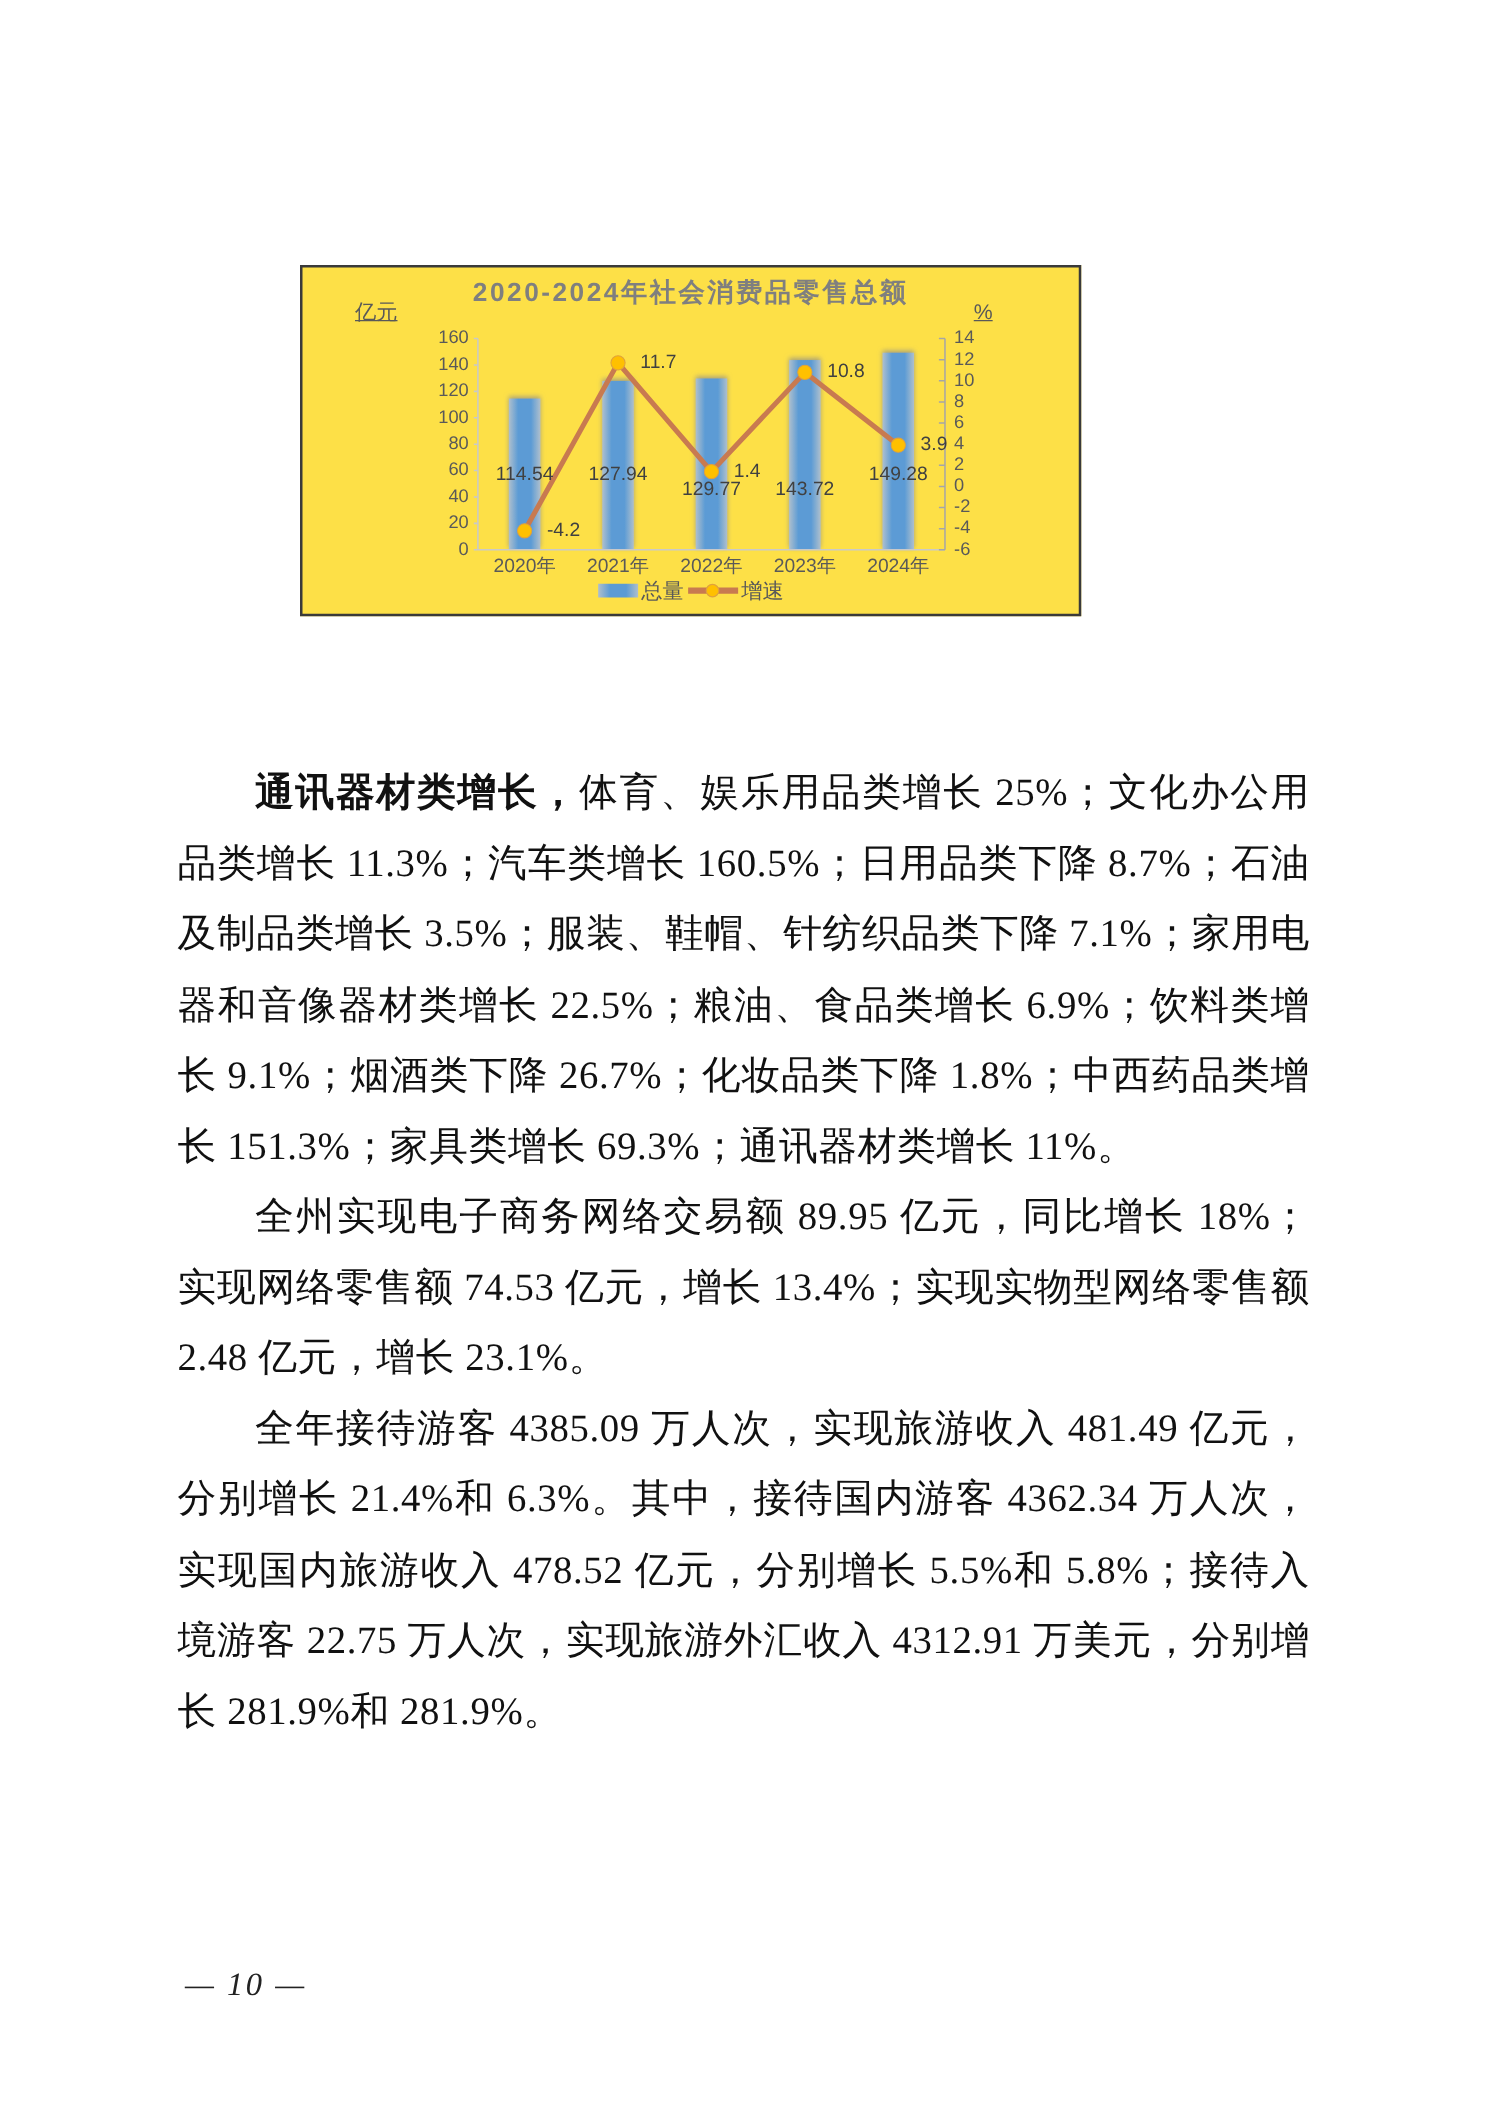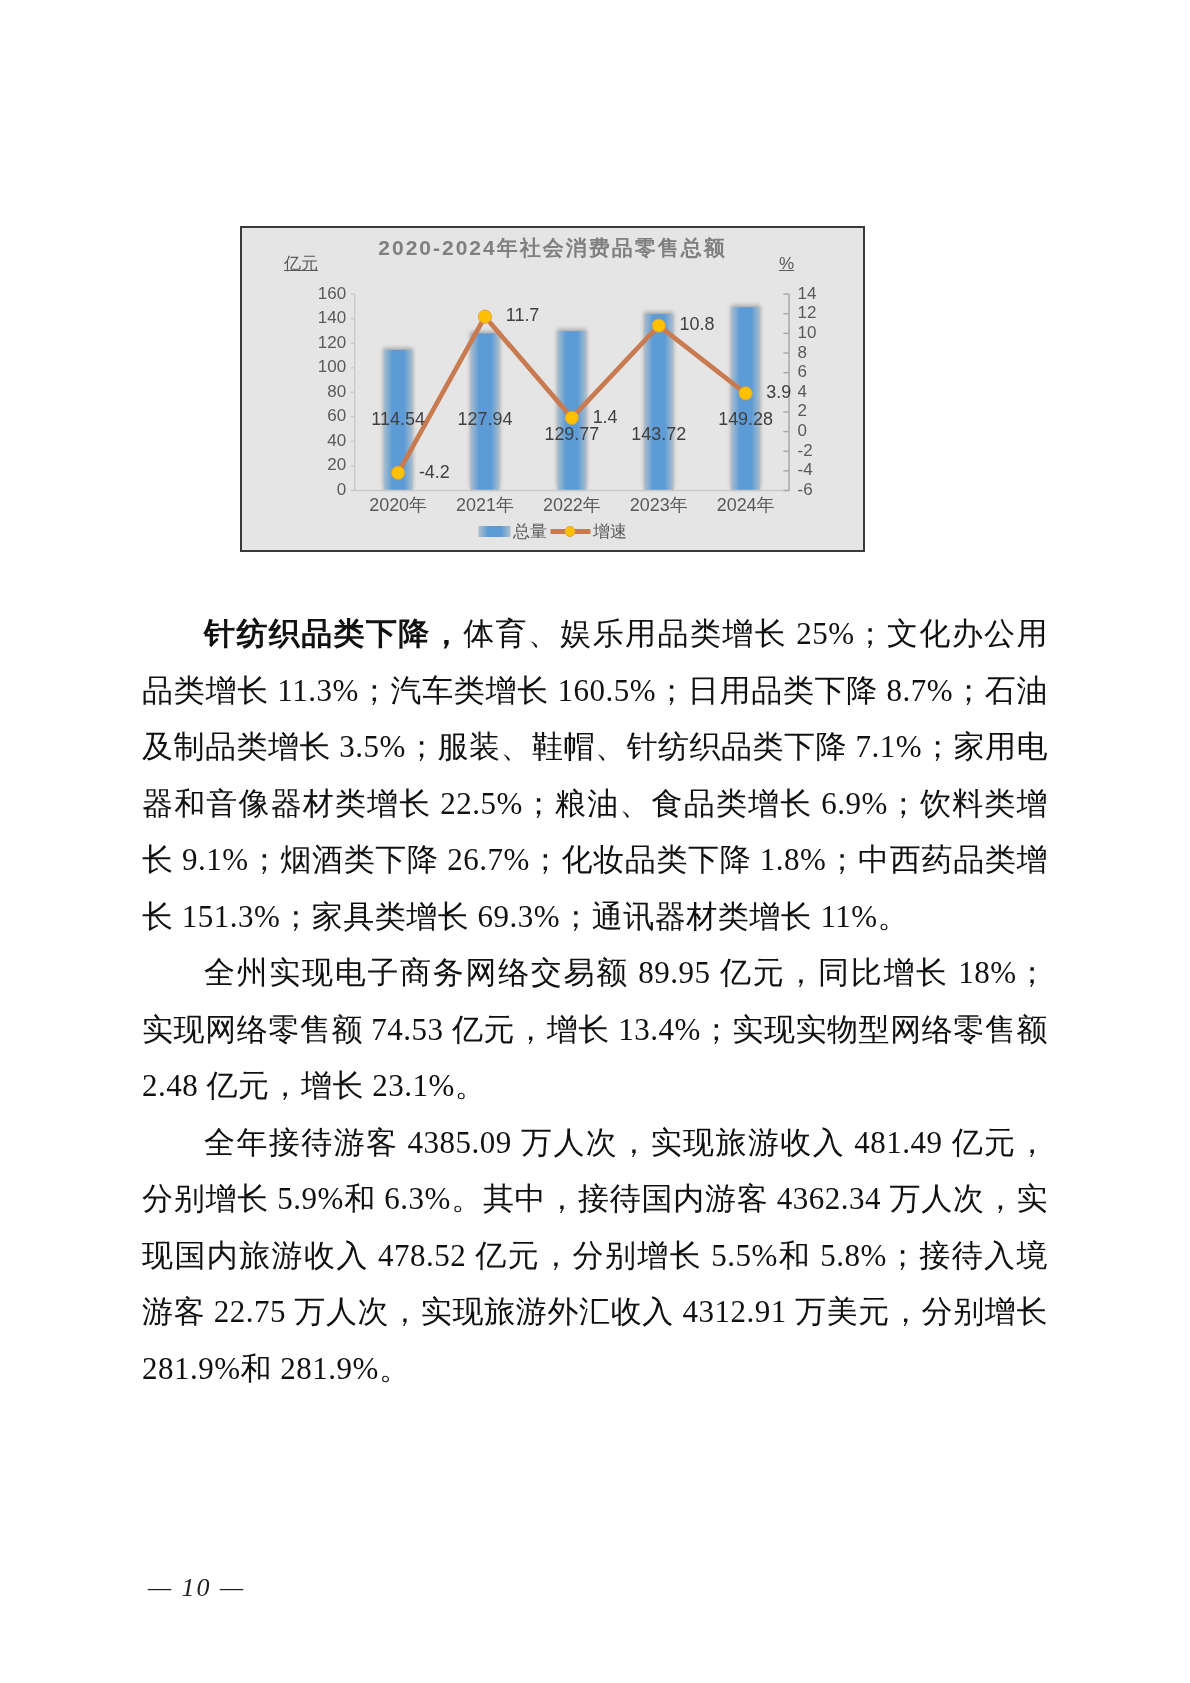--- a/index.html
+++ b/index.html
@@ -1,21 +1,21 @@
 <!DOCTYPE html>
 <html><head>
 <meta charset="utf-8">
 <style>
   html,body{margin:0;padding:0;background:#ffffff;}
   .page{position:relative;width:1190px;height:1683px;background:#ffffff;overflow:hidden;
         font-family:"Liberation Serif","DejaVu Serif",serif;color:#111;}
 
   
-  .chart-frame{position:absolute;left:240px;top:226px;width:625px;height:326px;
-               border:2px solid #3a3a3a;background:#e5e5e5;box-sizing:border-box;}
+  .chart-frame{position:absolute;left:240px;top:212px;width:625px;height:281px;
+               border:2px solid #3a3a3a;background:#fde047;box-sizing:border-box;}
   .chart-title{position:absolute;left:0;top:6px;width:100%;text-align:center;
                font-family:"Liberation Sans","DejaVu Sans",sans-serif;
                font-size:21px;font-weight:bold;letter-spacing:2px;color:#7f7f7f;}
   .axis-unit{position:absolute;font-family:"Liberation Sans","DejaVu Sans",sans-serif;
              font-size:17px;color:#595959;text-decoration:underline;}
   .unit-left{left:42px;top:24px;}
   .unit-right{left:537px;top:26px;}
   .chart-svg{position:absolute;left:0;top:0;width:100%;height:100%;}
   .chart-legend{position:absolute;left:50%;transform:translateX(-50%);bottom:7px;
                 display:flex;align-items:center;gap:3px;
@@ -132,20 +132,20 @@
       </svg>
     <div class="chart-legend">
       <span class="legend-swatch-bar"></span>
       <span>总量</span>
       <span class="legend-swatch-line"></span>
       <span>增速</span>
     </div>
   </div>
 
   <div class="body-text">
-    <p><span class="lead-bold">针纺织品类下降，</span><span>体育、娱乐用品类增长 25%；文化办公用品类增长 11.3%；汽车类增长 160.5%；日用品类下降 8.7%；石油及制品类增长 3.5%；服装、鞋帽、针纺织品类下降 7.1%；家用电器和音像器材类增长 22.5%；粮油、食品类增长 6.9%；饮料类增长 9.1%；烟酒类下降 26.7%；化妆品类下降 1.8%；中西药品类增长 151.3%；家具类增长 69.3%；通讯器材类增长 11%。</span></p>
+    <p><span class="lead-bold">通讯器材类增长，</span><span>体育、娱乐用品类增长 25%；文化办公用品类增长 11.3%；汽车类增长 160.5%；日用品类下降 8.7%；石油及制品类增长 3.5%；服装、鞋帽、针纺织品类下降 7.1%；家用电器和音像器材类增长 22.5%；粮油、食品类增长 6.9%；饮料类增长 9.1%；烟酒类下降 26.7%；化妆品类下降 1.8%；中西药品类增长 151.3%；家具类增长 69.3%；通讯器材类增长 11%。</span></p>
     <p>全州实现电子商务网络交易额 89.95 亿元，同比增长 18%；实现网络零售额 74.53 亿元，增长 13.4%；实现实物型网络零售额 2.48 亿元，增长 23.1%。</p>
-    <p>全年接待游客 4385.09 万人次，实现旅游收入 481.49 亿元，分别增长 5.9%和 6.3%。其中，接待国内游客 4362.34 万人次，实现国内旅游收入 478.52 亿元，分别增长 5.5%和 5.8%；接待入境游客 22.75 万人次，实现旅游外汇收入 4312.91 万美元，分别增长 281.9%和 281.9%。</p>
+    <p>全年接待游客 4385.09 万人次，实现旅游收入 481.49 亿元，分别增长 21.4%和 6.3%。其中，接待国内游客 4362.34 万人次，实现国内旅游收入 478.52 亿元，分别增长 5.5%和 5.8%；接待入境游客 22.75 万人次，实现旅游外汇收入 4312.91 万美元，分别增长 281.9%和 281.9%。</p>
   </div>
 
   <div class="page-footer">— 10 —</div>
 
 </div>
 
 </body></html>

